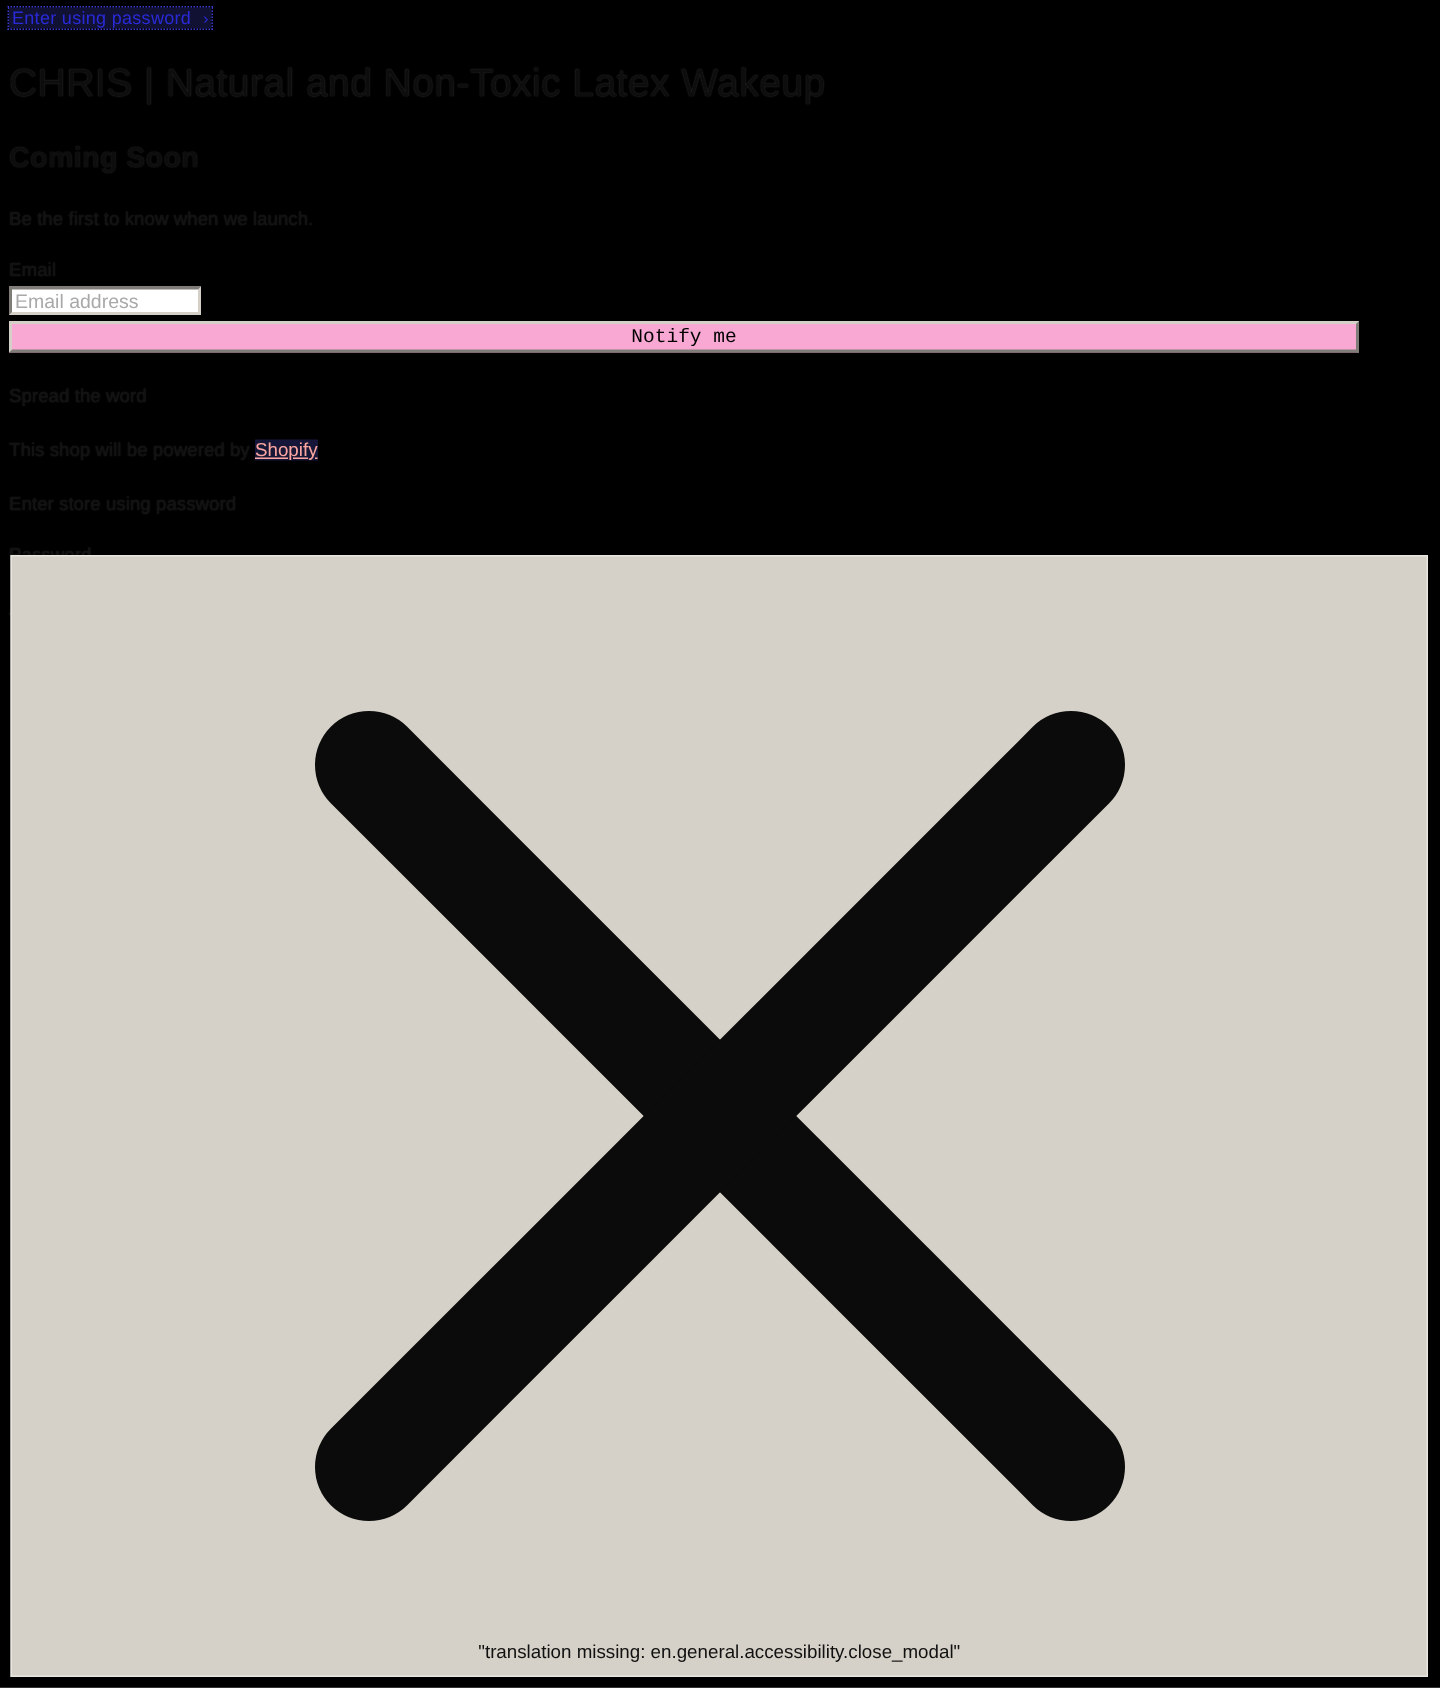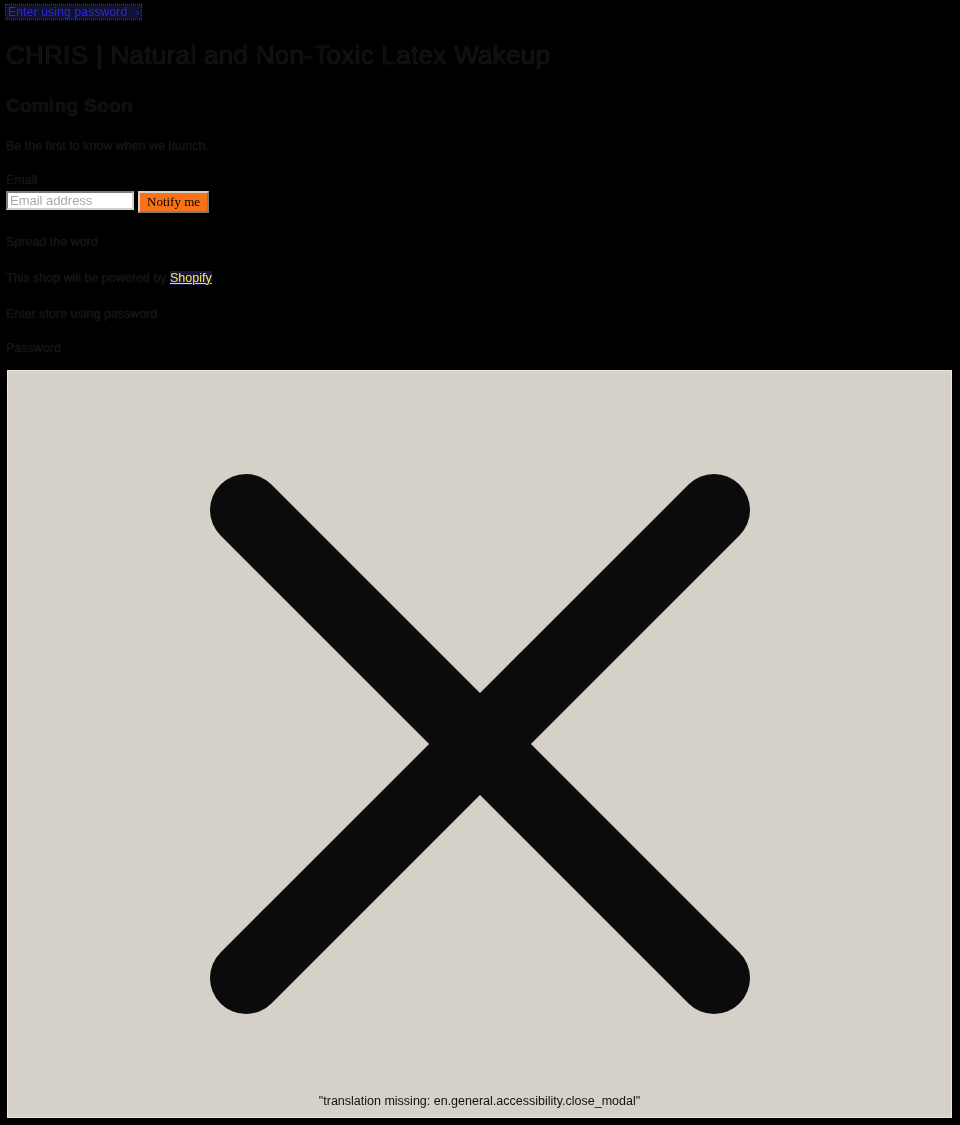--- a/index.html
+++ b/index.html
@@ -84,49 +84,50 @@
     font-size: 12.5px;
     color: #121212;
     text-shadow: 0 0 1px #262626;
   }
 
   .form-row {
     display: flex;
     align-items: stretch;
     gap: 4px;
     margin-top: 2px;
+    flex-direction: column;
   }
 
   .txt {
     width: 128px;
     height: 19px;
     box-sizing: border-box;
     font-family: "Liberation Sans", sans-serif;
     font-size: 13px;
     padding: 1px 2px;
     border: 2px inset #d4d0c8;
     background: #ffffff;
     color: #000000;
   }
   .txt::placeholder {
     color: #a9a9a9;
   }
 
   .btn {
-    font-family: Liberation Serif, serif;
+    font-family: Liberation Mono, monospace;
     font-size: 13px;
     padding: 1px 7px;
-    background: #f97316;
+    background: #f9a8d4;
     border: 2px outset #d4d0c8;
     color: #000000;
     cursor: pointer;
   }
 
   a.inline-link {
-    color: #fde047;
+    color: #fca5a5;
     background: #16163a;
     text-decoration: underline;
   }
 
   
   .modal {
     position: absolute;
     left: 7px;
     top: 370px;
     width: 945px;

